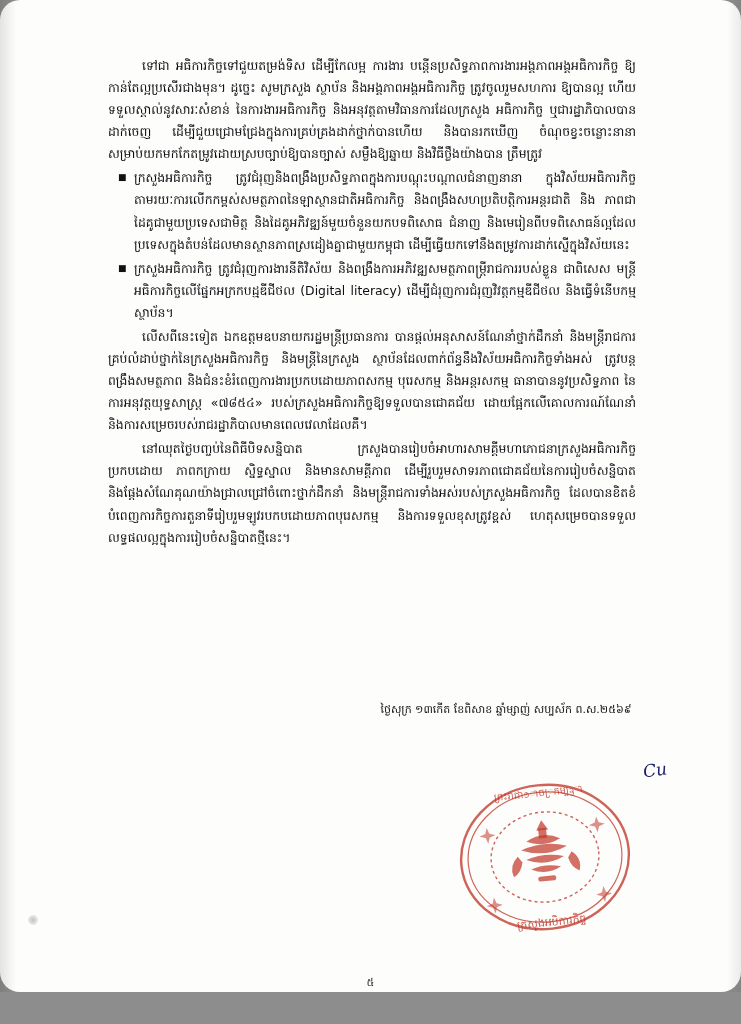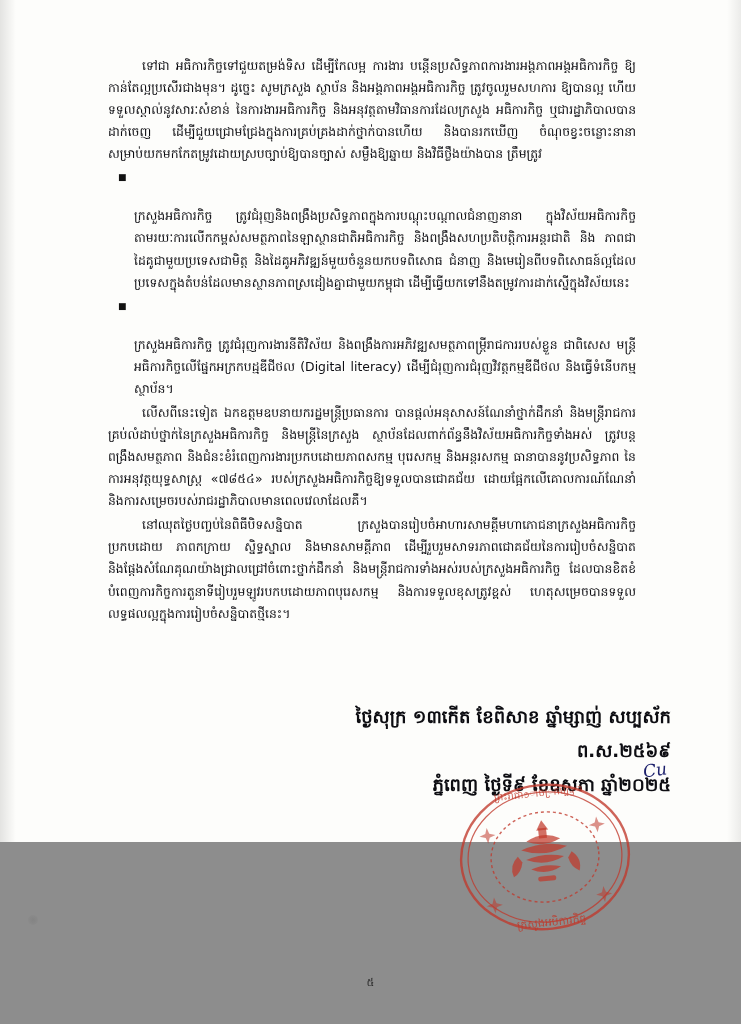--- a/index.html
+++ b/index.html
@@ -9,23 +9,24 @@
   }
   body {
     width: 741px;
     height: 1024px;
     overflow: hidden;
     font-family: "DejaVu Sans", sans-serif;
   }
   .page {
     position: relative;
     width: 741px;
-    height: 842px;
+    height: 992px;
     background: #fdfdfb;
     box-sizing: border-box;
+    border-radius: 20px;
   }
   
   .page::before {
     content: "";
     position: absolute;
     left: 0; top: 0; bottom: 0;
     width: 16px;
     background: linear-gradient(to right, rgba(0,0,0,0.10), rgba(0,0,0,0));
     pointer-events: none;
   }
@@ -61,32 +62,30 @@
   .bullet-mark {
     flex: 0 0 auto;
     width: 16px;
     font-size: 9px;
     line-height: 2.3;
     color: #111;
   }
   .bullet-text {
     flex: 1 1 auto;
     text-align: justify;
-    margin-top: 38px;
   }
   .sig-block {
     position: absolute;
     right: 70px;
     top: 700px;
     width: 330px;
-    text-align: right;
+    text-align: center;
     color: #0d0d12;
-    font-size: 18px;
+    font-size: 11px;
     line-height: 1.9;
-    font-weight: bold;
   }
   .seal-wrap {
     position: absolute;
     left: 430px;
     top: 752px;
     width: 240px;
     height: 120px;
   }
   .handwrite {
     position: absolute;
@@ -145,21 +144,20 @@
     </div>
 
     <p class="para-indent">លើសពីនេះទៀត ឯកឧត្តមឧបនាយករដ្ឋមន្ត្រីប្រធានការ បានផ្តល់អនុសាសន៍ណែនាំថ្នាក់ដឹកនាំ និងមន្ត្រីរាជការ គ្រប់លំដាប់ថ្នាក់នៃក្រសួងអធិការកិច្ច និងមន្ត្រីនៃក្រសួង ស្ថាប័នដែលពាក់ព័ន្ធនឹងវិស័យអធិការកិច្ចទាំងអស់ ត្រូវបន្តពង្រឹងសមត្ថភាព និងជំនះខំរំពេញការងារប្រកបដោយភាពសកម្ម បុរេសកម្ម និងអន្តរសកម្ម ធានាបាននូវប្រសិទ្ធភាព នៃការអនុវត្តយុទ្ធសាស្ត្រ «៧៨៥៤» របស់ក្រសួងអធិការកិច្ចឱ្យទទួលបានជោគជ័យ ដោយផ្អែកលើគោលការណ៍ណែនាំ និងការសម្រេចរបស់រាជរដ្ឋាភិបាលមានពេលវេលាដែលគឺ។</p>
 
     <p class="para-indent">នៅឈុតថ្ងៃបញ្ចប់នៃពិធីបិទសន្និបាត ក្រសួងបានរៀបចំអាហារសាមគ្គីមហាភោជនាក្រសួងអធិការកិច្ច ប្រកបដោយ ភាពកក្រាយ ស្និទ្ធស្នាល និងមានសាមគ្គីភាព ដើម្បីរួបរួមសាទរភាពជោគជ័យនៃការរៀបចំសន្និបាត និងផ្តែងសំណែគុណយ៉ាងជ្រាលជ្រៅចំពោះថ្នាក់ដឹកនាំ និងមន្ត្រីរាជការទាំងអស់របស់ក្រសួងអធិការកិច្ច ដែលបានខិតខំបំពេញការកិច្ចការតួនាទីរៀបរួមឡូវរបកបដោយភាពបុរេសកម្ម និងការទទួលខុសត្រូវខ្ពស់ ហេតុសម្រេចបានទទួលលទ្ធផលល្អក្នុងការរៀបចំសន្និបាតថ្មីនេះ។</p>
 
   </div>
 
   <div class="sig-block">
     <div>ថ្ងៃសុក្រ ១៣កើត ខែពិសាខ ឆ្នាំម្សាញ់ សប្បស័ក ព.ស.២៥៦៩</div>
-    <div>ភ្នំពេញ ថ្ងៃទី៩ ខែឧសភា ឆ្នាំ២០២៥</div>
   </div>
 
   <div class="seal-wrap">
     <div class="handwrite">Cu</div>
 
     <div class="stamp">
       <svg width="190" height="190" viewBox="0 0 190 190" aria-hidden="true">
         <g transform="rotate(-6 95 95)" fill="none" stroke="#c0392b" stroke-opacity="0.78">
           <ellipse cx="95" cy="95" rx="84" ry="72" stroke-width="2.4"></ellipse>
           <ellipse cx="95" cy="95" rx="77" ry="65" stroke-width="1.2"></ellipse>

